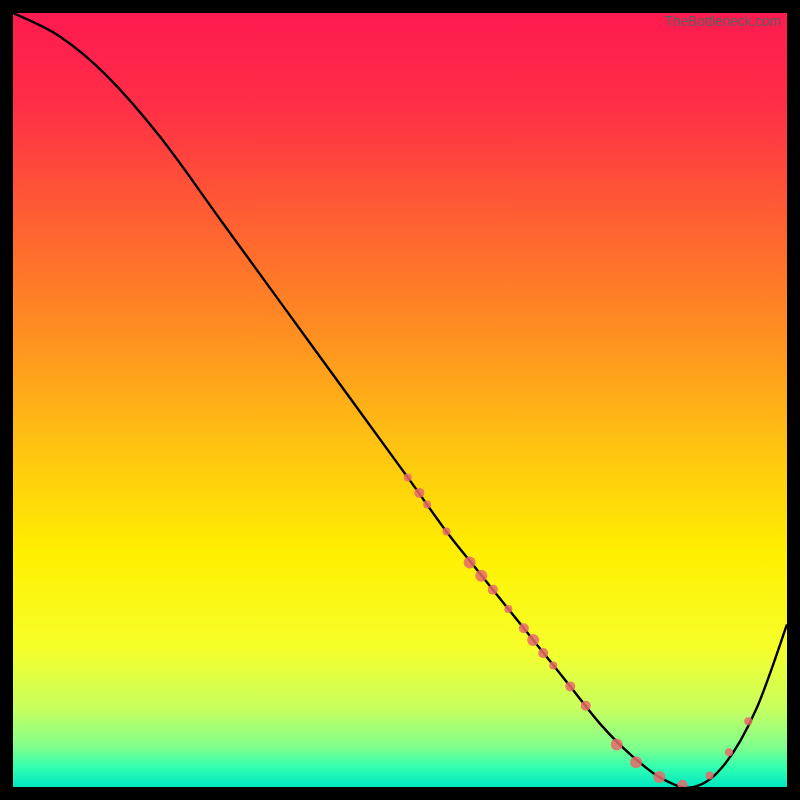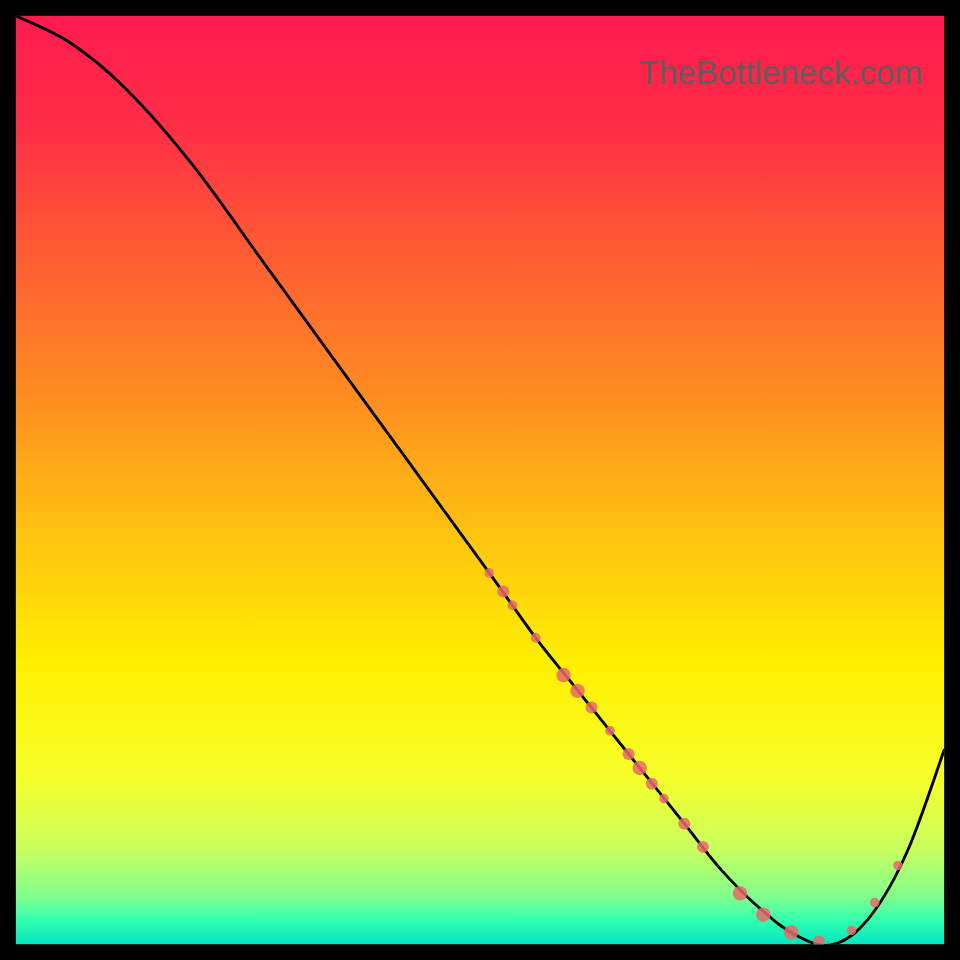--- a/index.html
+++ b/index.html
@@ -22,27 +22,26 @@
   .plot-area {
     position: absolute;
     left: 0;
     top: 0;
     width: 774px;
     height: 774px;
   }
   .watermark {
     position: absolute;
     top: 0px;
-    right: 18px;
+    right: 6px;
     color: #5d5d5d;
-    font-size: 28px;
+    font-size: 14px;
     font-weight: 500;
     letter-spacing: -0.2px;
     user-select: none;
-    margin-top: 32px;
   }
   svg {
     display: block;
   }
 </style>
 </head>
 <body>
 
 <div class="frame">
   <svg class="plot-area" viewBox="0 0 774 774" width="774" height="774" preserveAspectRatio="none">

